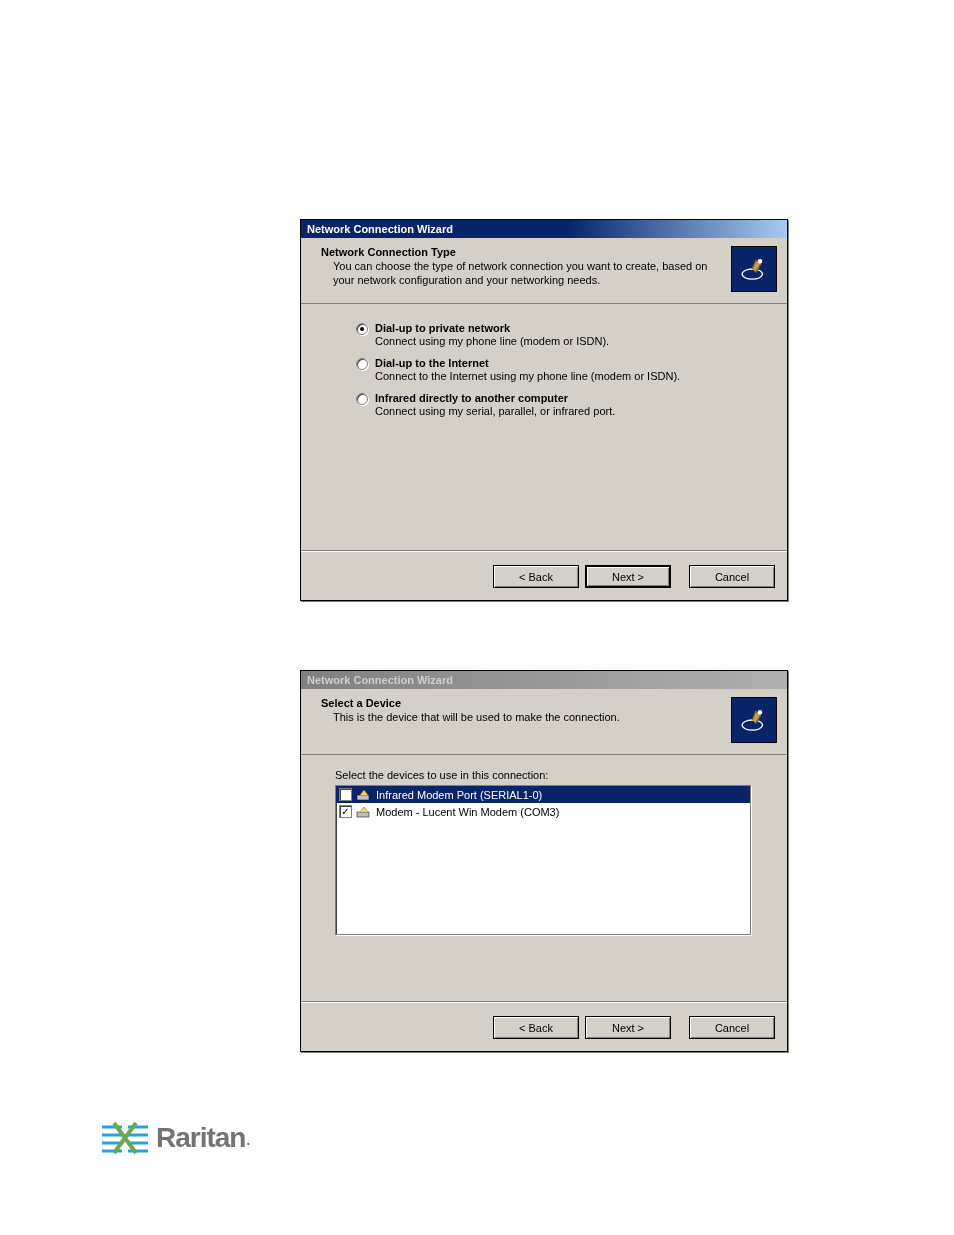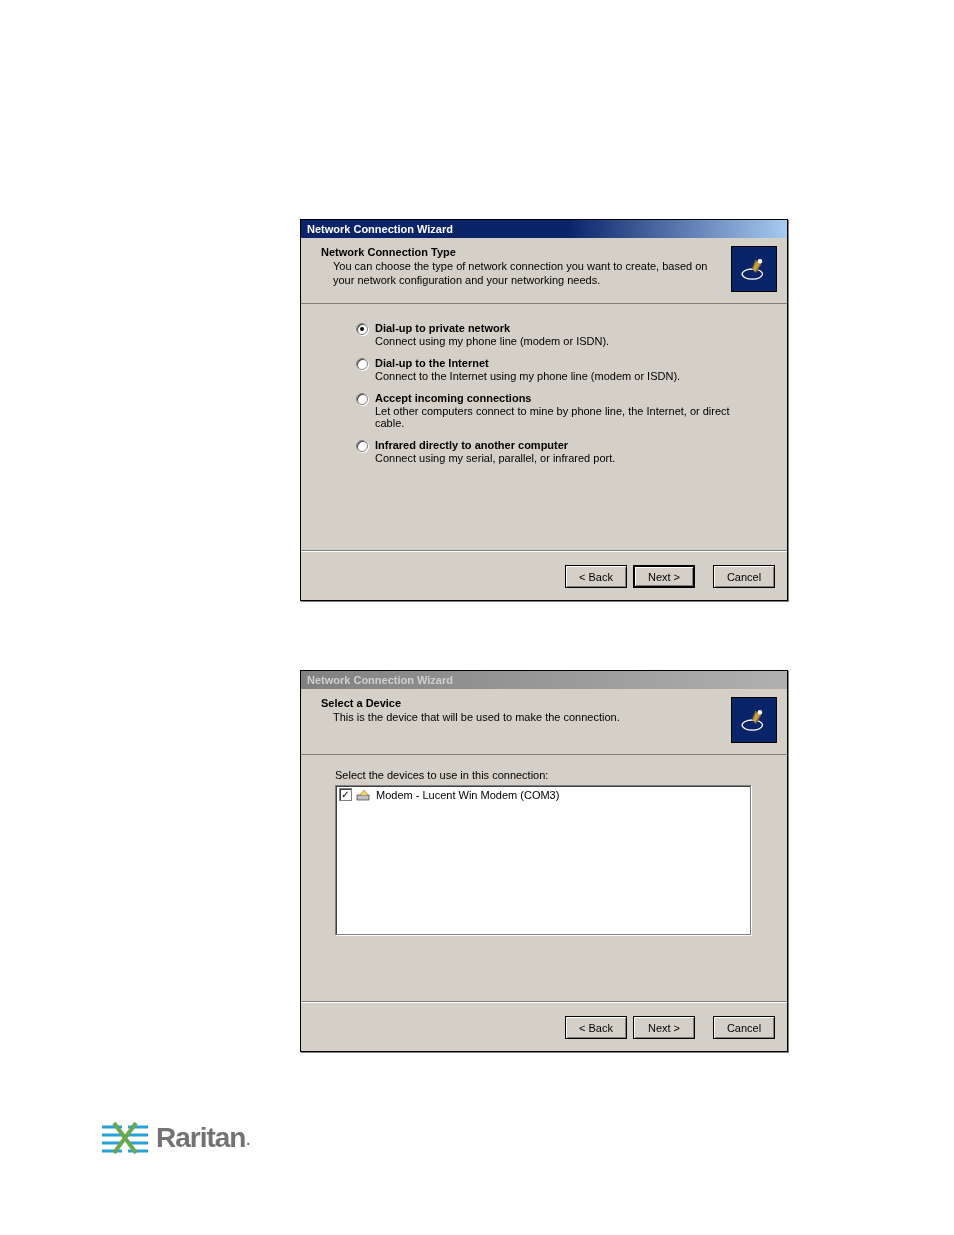--- a/index.html
+++ b/index.html
@@ -79,21 +79,21 @@
     display: flex; gap: 6px;
     padding-top: 8px;
   }
   .button-sep {
     position: absolute;
     left: 0; right: 0; bottom: 48px;
     border-top: 1px solid #808080;
     border-bottom: 1px solid #fff;
   }
   .btn {
-    width: 62px; height: 23px;
+    width: 86px; height: 23px;
     background: #d4d0c8;
     border: 1px solid #000;
     box-shadow: inset 1px 1px 0 #fff, inset -1px -1px 0 #808080;
     font-size: 11px;
     display: flex; align-items: center; justify-content: center;
     cursor: default;
   }
   .btn.default { border: 2px solid #000; box-shadow: inset 1px 1px 0 #fff, inset -1px -1px 0 #808080; }
   .btn.gap { margin-left: 12px; }
   
@@ -171,27 +171,20 @@
     <div class="option-row">
       <div class="radio"></div>
       <div class="option-text">
         <div class="option-label">Dial-up to the Internet</div>
         <div class="option-desc">Connect to the Internet using my phone line (modem or ISDN).</div>
       </div>
     </div>
     <div class="option-row">
       <div class="radio"></div>
       <div class="option-text">
-        <div class="option-label">Accept incoming connections</div>
-        <div class="option-desc">Let other computers connect to mine by phone line, the Internet, or direct cable.</div>
-      </div>
-    </div>
-    <div class="option-row">
-      <div class="radio"></div>
-      <div class="option-text">
         <div class="option-label">Infrared directly to another computer</div>
         <div class="option-desc">Connect using my serial, parallel, or infrared port.</div>
       </div>
     </div>
   </div>
   <div class="button-sep"></div>
   <div class="button-row">
     <div class="btn">
         <span>&lt; Back</span>
       </div>
@@ -219,20 +212,30 @@
             <ellipse cx="18" cy="26" rx="12" ry="6"></ellipse>
             <path d="M18 20 l4 -10 l6 4 l-6 10" fill="#c0a050" stroke="#806020"></path>
             <circle cx="27" cy="11" r="2" fill="#fff"></circle>
           </g>
         </svg>
     </div>
   </div>
   <div class="body-area2">
     <div class="list-label">Select the devices to use in this connection:</div>
     <div class="listbox">
+      <div class="list-row selected">
+        <div class="chk"></div>
+        <div class="modem-icon">
+          <svg viewBox="0 0 16 16">
+              <rect x="1" y="8" width="12" height="5" fill="#c0c0c0" stroke="#000" stroke-width="0.5"></rect>
+              <path d="M4 8 L8 3 L12 8" fill="#ffd060" stroke="#806000" stroke-width="0.5"></path>
+            </svg>
+        </div>
+        <span>Infrared Modem Port (SERIAL1-0)</span>
+      </div>
       <div class="list-row">
         <div class="chk">✓</div>
         <div class="modem-icon">
           <svg viewBox="0 0 16 16">
               <rect x="1" y="8" width="12" height="5" fill="#c0c0c0" stroke="#000" stroke-width="0.5"></rect>
               <path d="M4 8 L8 3 L12 8" fill="#ffd060" stroke="#806000" stroke-width="0.5"></path>
             </svg>
         </div>
         <span>Modem - Lucent Win Modem (COM3)</span>
       </div>

